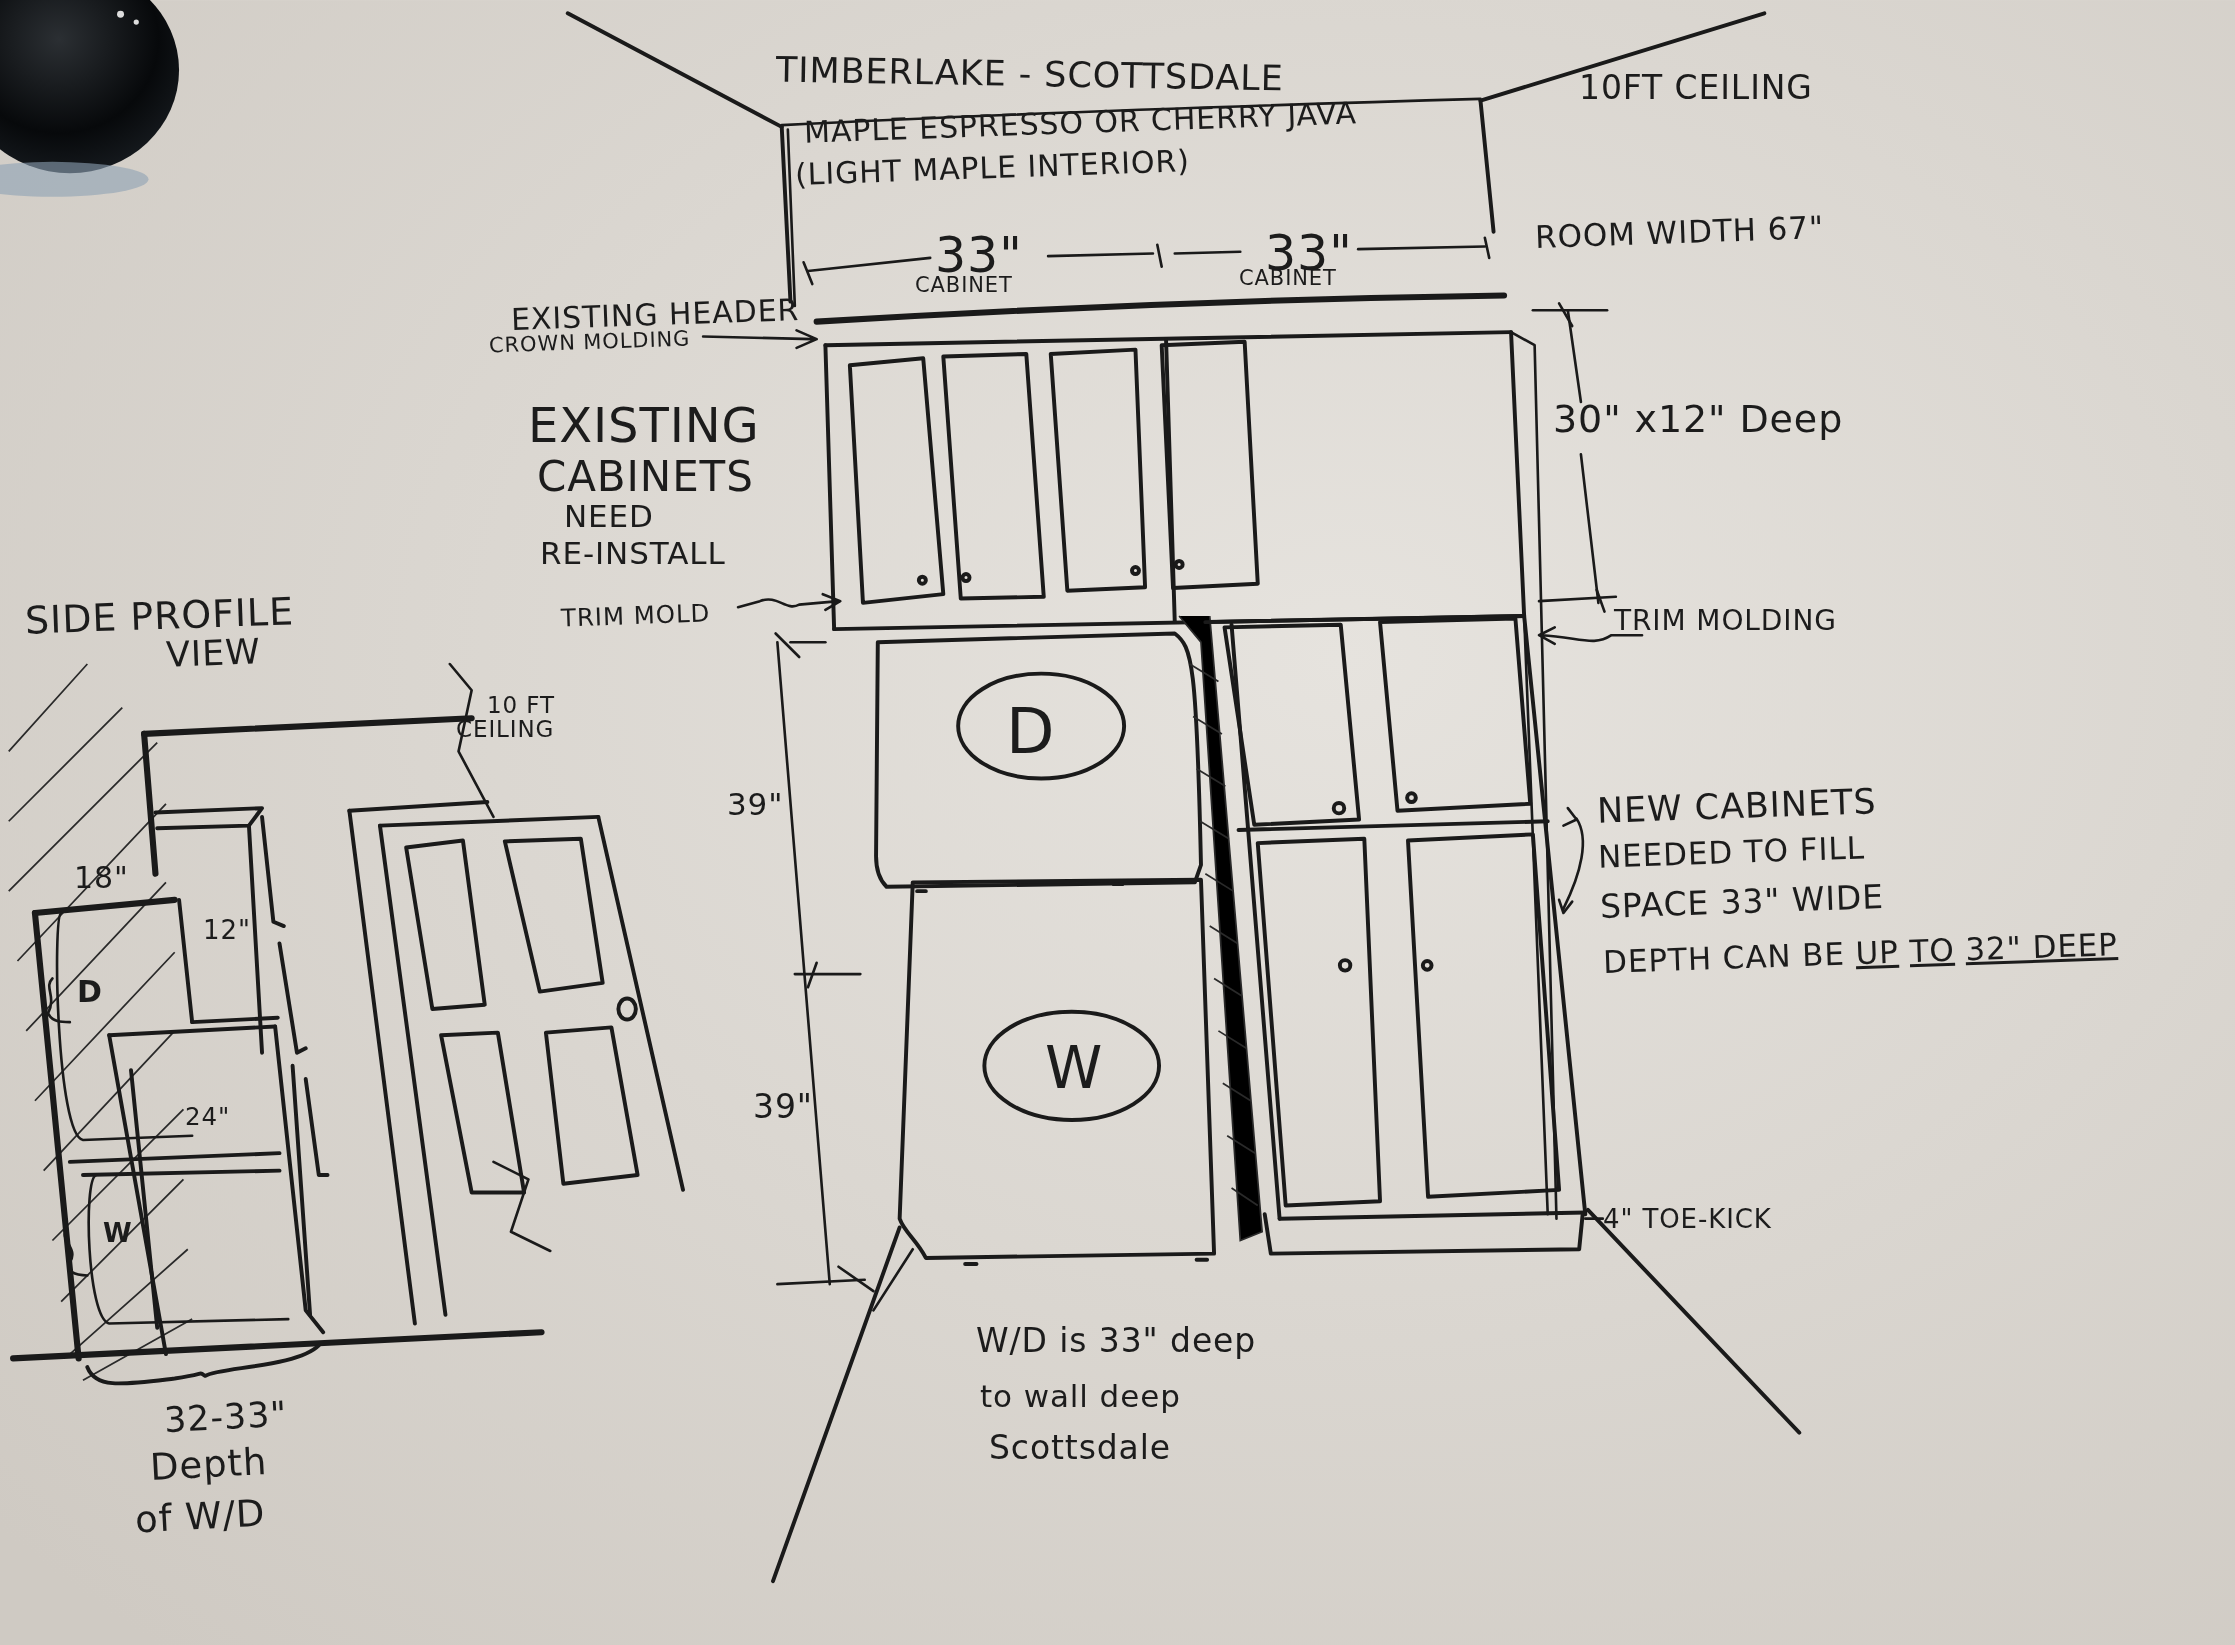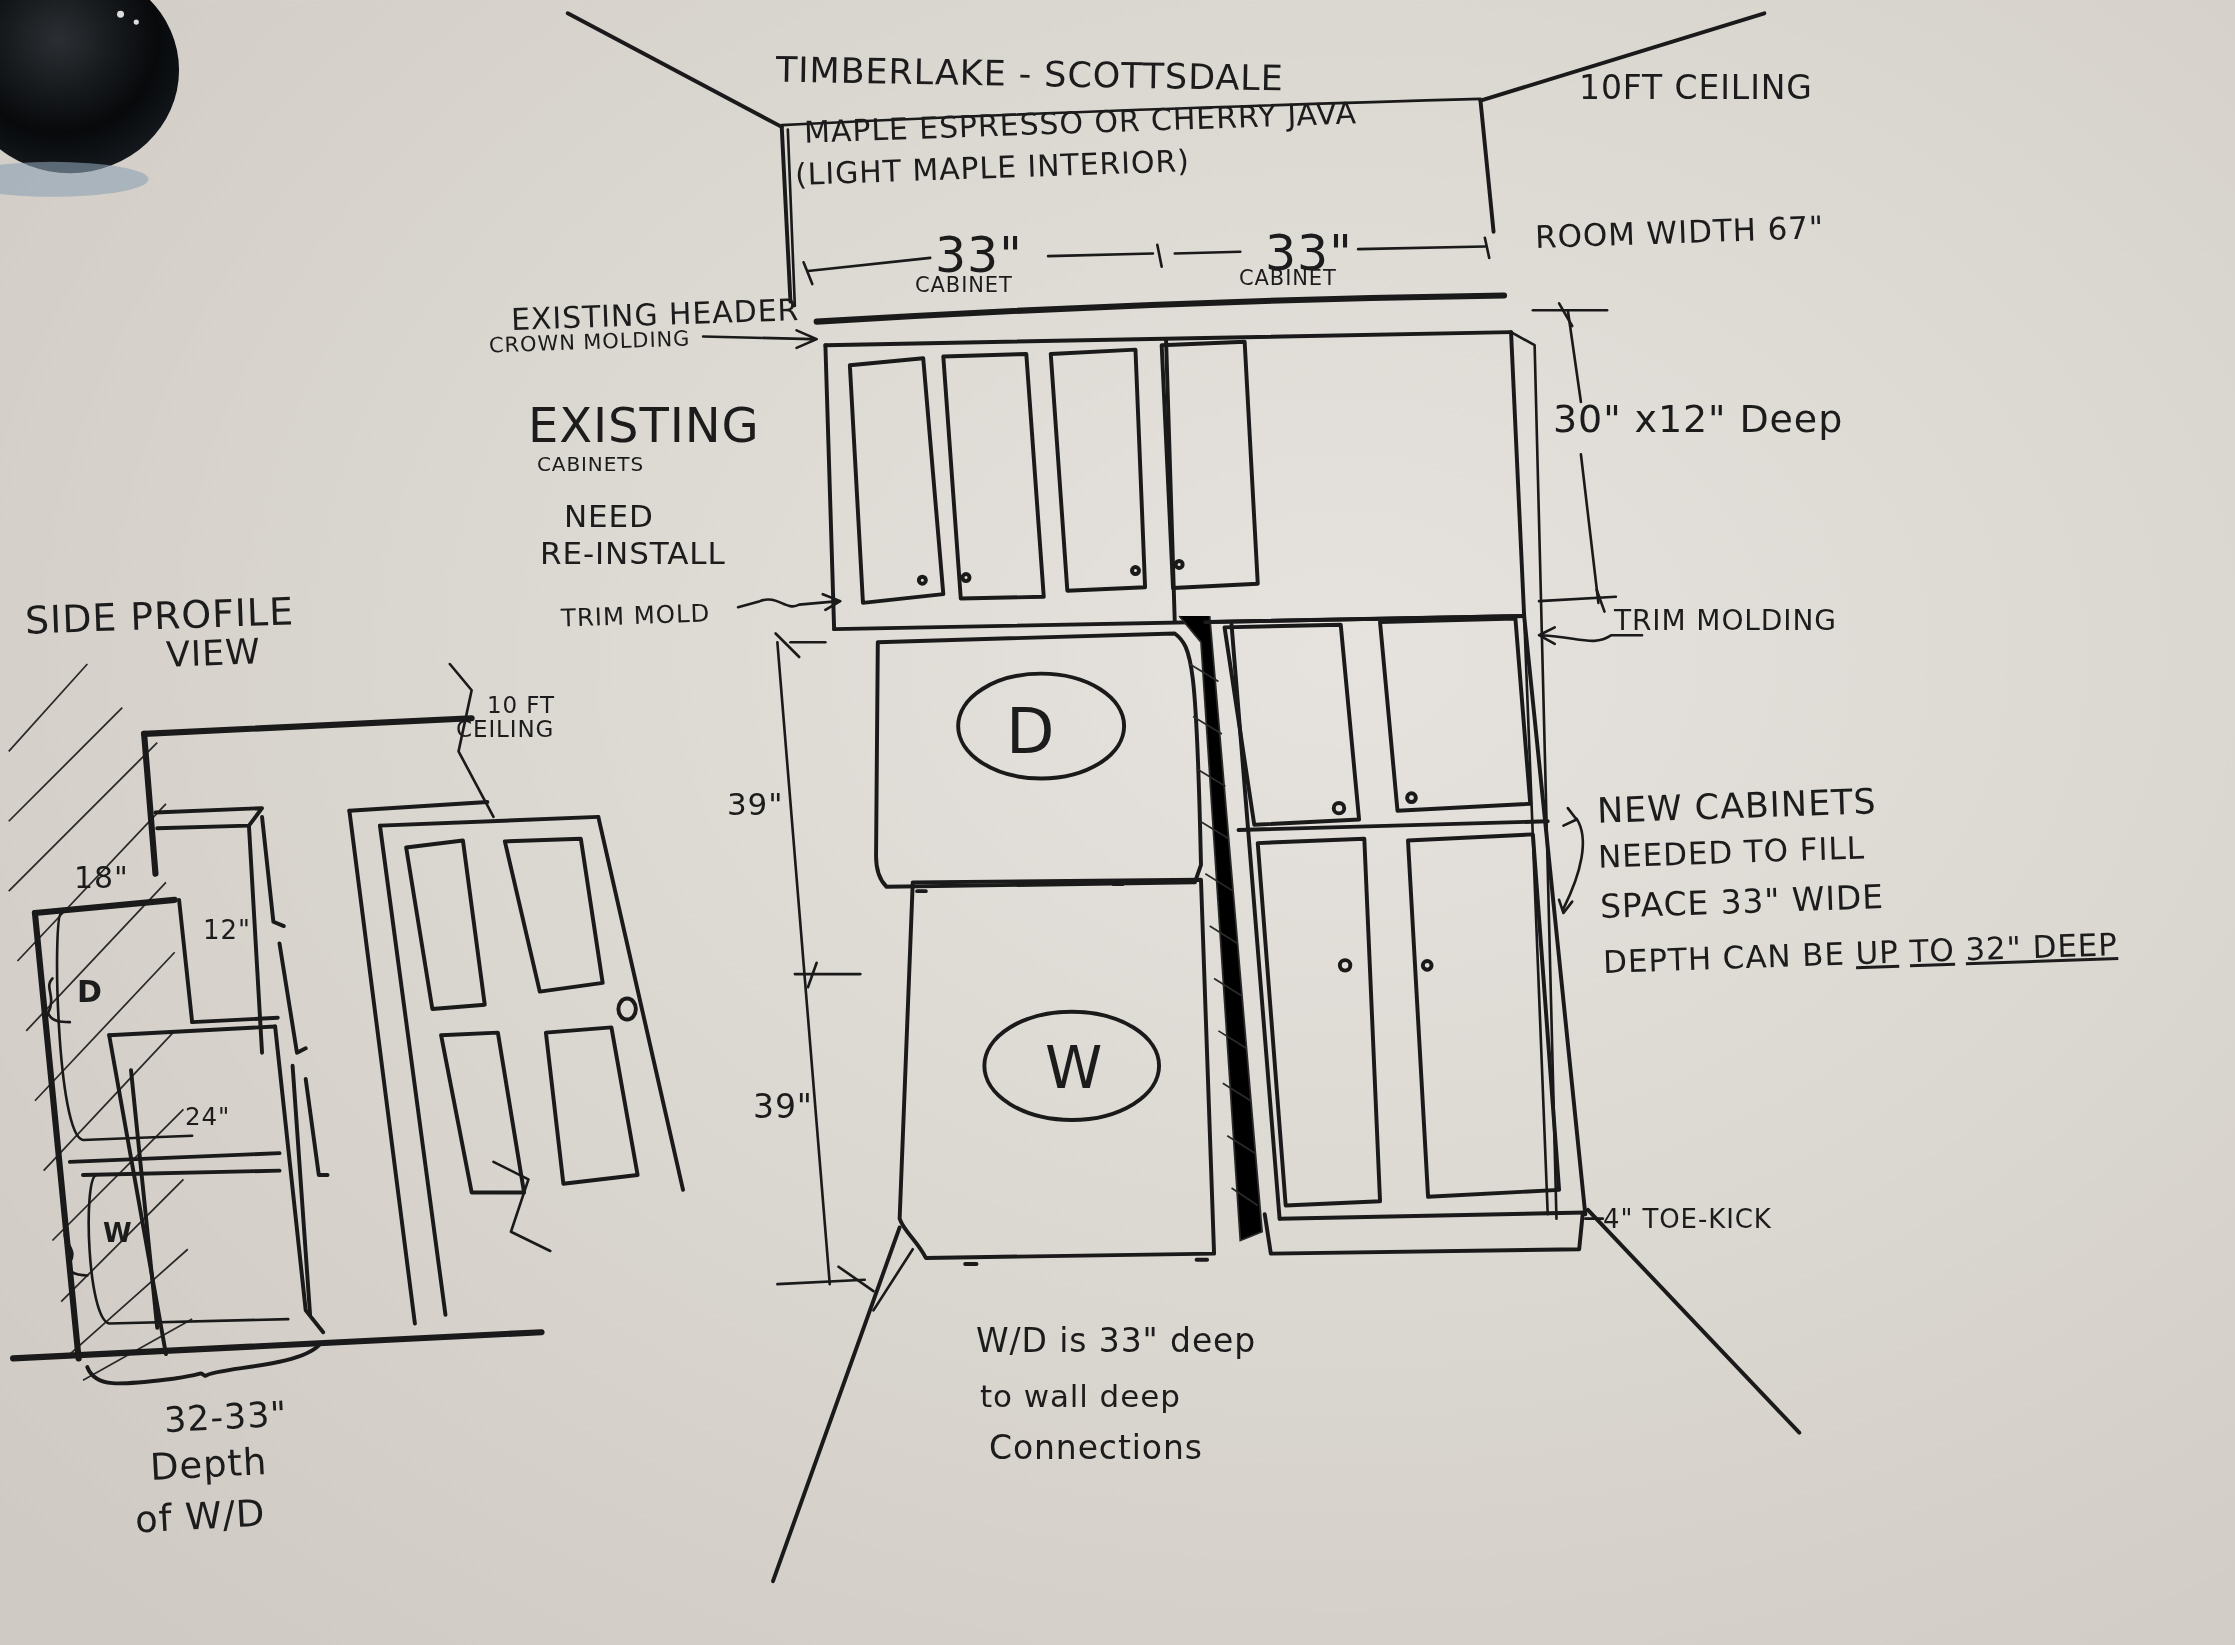--- a/index.html
+++ b/index.html
@@ -211,21 +211,21 @@
 <div class="lbl" style="left:935px;top:227px;font-size:49px;">33"</div>
 <div class="lbl" style="left:915px;top:273px;font-size:21px;">Cabinet</div>
 <div class="lbl" style="left:1265px;top:225px;font-size:49px;">33"</div>
 <div class="lbl" style="left:1239px;top:266px;font-size:21px;">Cabinet</div>
 <div class="lbl" style="left:1535px;top:214px;font-size:31px;transform:rotate(-2deg);">Room Width 67"</div>
 
 <div class="lbl" style="left:511px;top:297px;font-size:30px;transform:rotate(-2deg);">Existing Header</div>
 <div class="lbl" style="left:489px;top:330px;font-size:21px;transform:rotate(-2deg);">Crown Molding</div>
 
 <div class="lbl" style="left:528px;top:397px;font-size:48px;">Existing</div>
-<div class="lbl" style="left:537px;top:452px;font-size:20px;">Cabinets</div>
+<div class="lbl" style="left:537px;top:452px;font-size:42px;">Cabinets</div>
 <div class="lbl" style="left:564px;top:498px;font-size:31px;">Need</div>
 <div class="lbl" style="left:540px;top:535px;font-size:31px;">Re-Install</div>
 <div class="lbl" style="left:561px;top:601px;font-size:24.5px;transform:rotate(-2deg);">Trim Mold</div>
 
 <div class="lbl" style="left:1553px;top:397px;font-size:38px;text-transform:none;">30" x12" Deep</div>
 <div class="lbl" style="left:1614px;top:604px;font-size:28px;">Trim Molding</div>
 
 <div class="lbl" style="left:1006px;top:695px;font-size:63px;">D</div>
 <div class="lbl" style="left:1045px;top:1034px;font-size:58px;">W</div>
 <div class="lbl" style="left:727px;top:786px;font-size:31px;">39"</div>
@@ -238,21 +238,21 @@
   <span>Depth can be</span>
   <span class="u">up</span>
   <span class="u">to</span>
   <span class="u">32" Deep</span>
 </div>
 
 <div class="lbl" style="left:1603px;top:1204px;font-size:26px;">4" Toe-Kick</div>
 
 <div class="lbl lc" style="left:976px;top:1321px;font-size:33px;">W/D is 33" deep</div>
 <div class="lbl lc" style="left:980px;top:1378px;font-size:31px;">to wall deep</div>
-<div class="lbl lc" style="left:989px;top:1428px;font-size:33px;">Connections</div>
+<div class="lbl lc" style="left:989px;top:1428px;font-size:33px;">Scottsdale</div>
 
 <div class="lbl" style="left:24.5px;top:594px;font-size:38px;transform:rotate(-2deg);">Side Profile</div>
 <div class="lbl" style="left:166px;top:633px;font-size:35px;transform:rotate(-2deg);">View</div>
 <div class="lbl" style="left:487px;top:692px;font-size:23px;">10 FT</div>
 <div class="lbl" style="left:456px;top:716px;font-size:23px;">Ceiling</div>
 <div class="lbl" style="left:74px;top:860px;font-size:30px;">18"</div>
 <div class="lbl" style="left:203px;top:915px;font-size:26px;">12"</div>
 <div class="lbl" style="left:185px;top:1102px;font-size:24.5px;">24"</div>
 <div class="lbl" style="left:77px;top:974px;font-size:30px;font-weight:bold;">D</div>
 <div class="lbl" style="left:103px;top:1218px;font-size:26px;font-weight:bold;">W</div>

